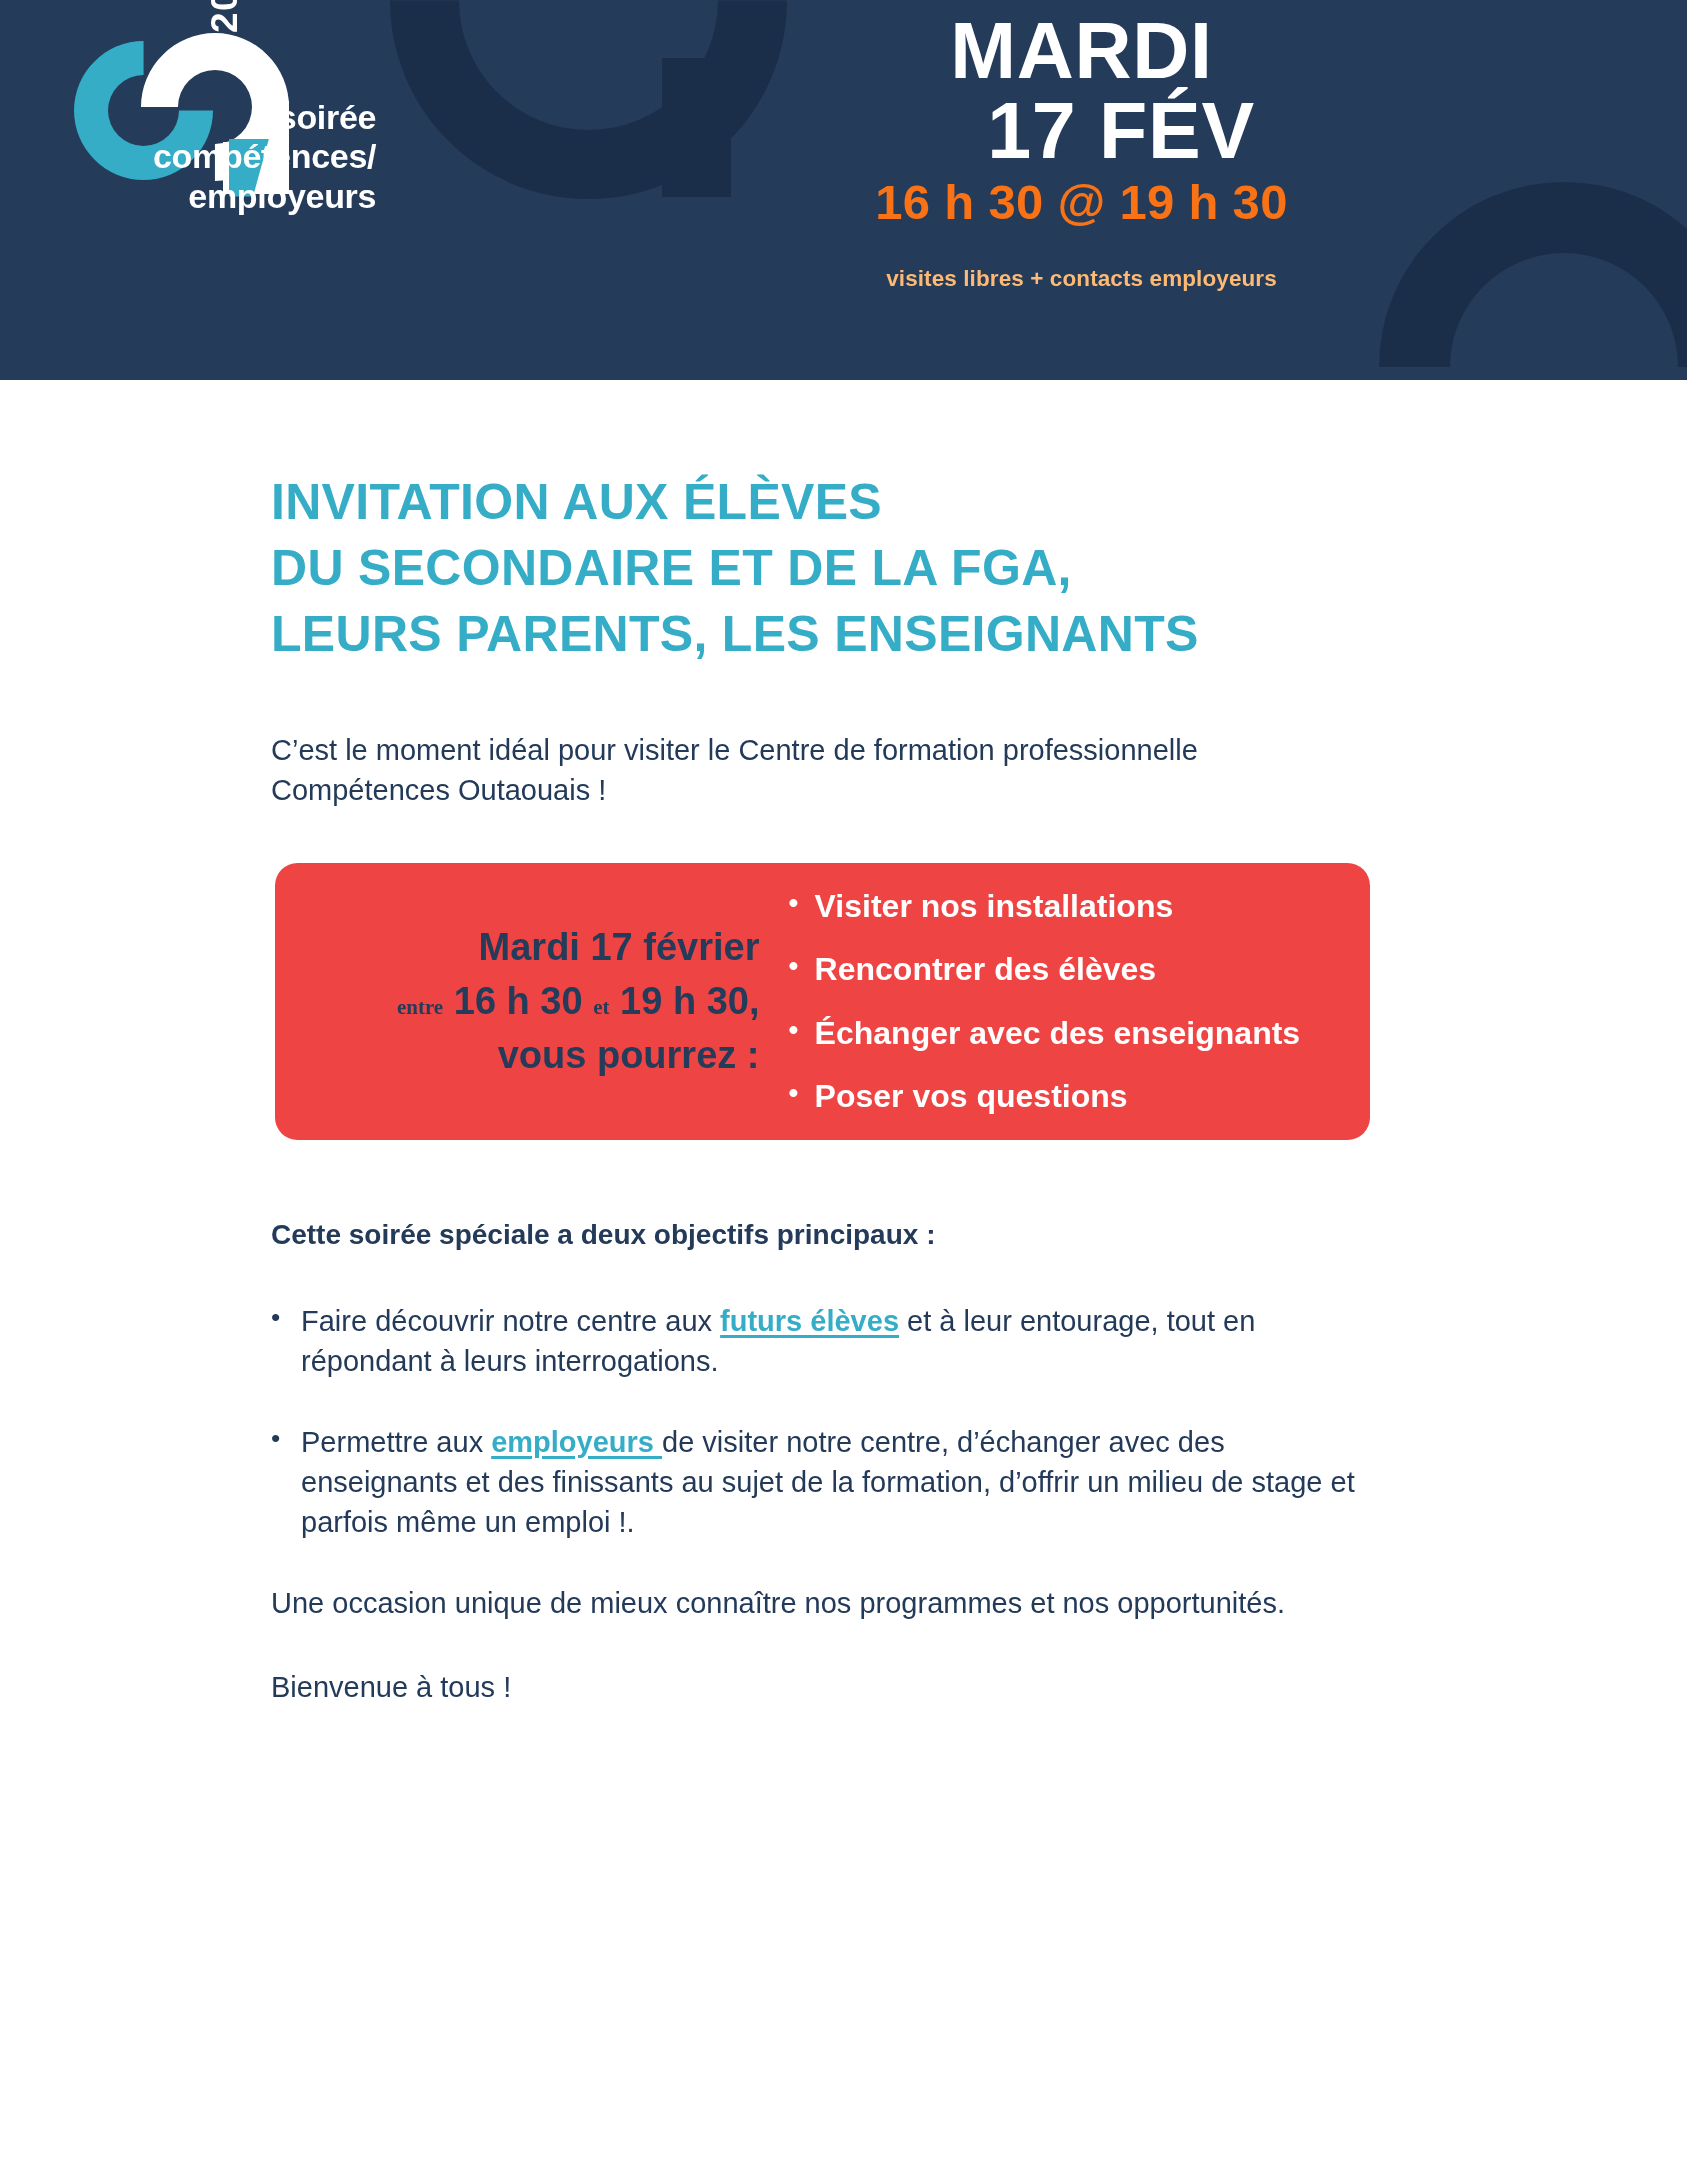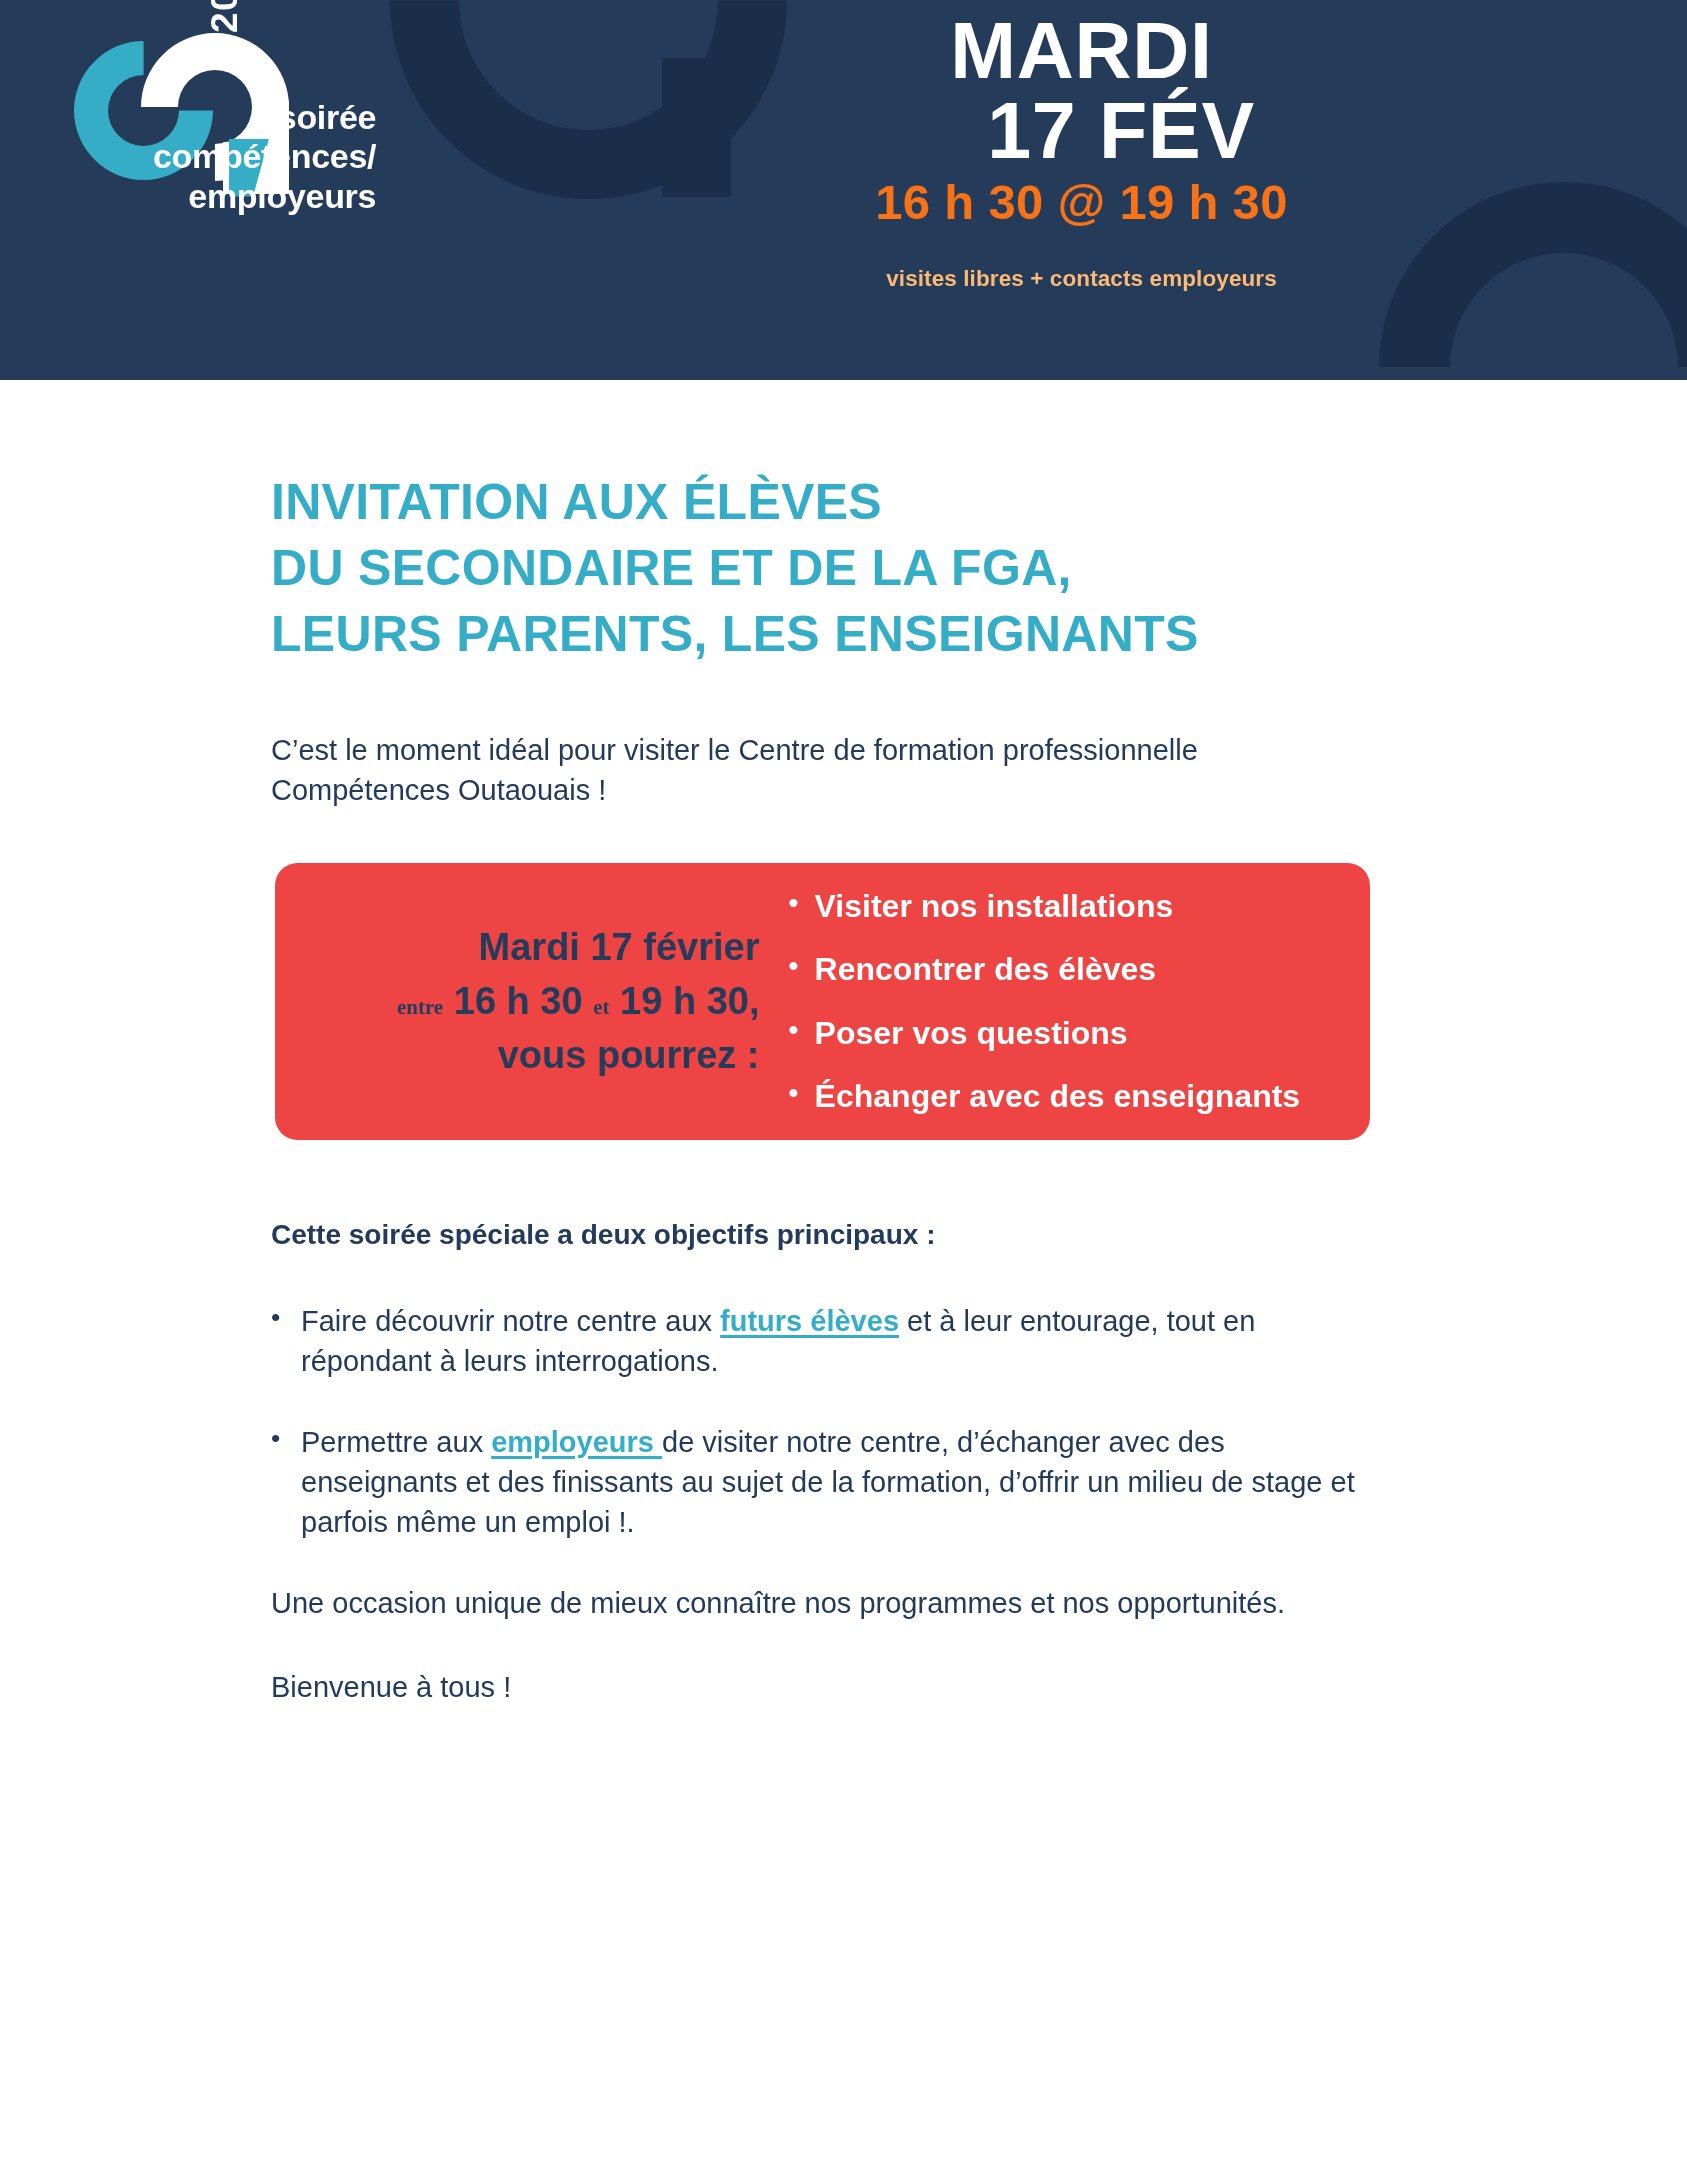--- a/index.html
+++ b/index.html
@@ -287,22 +287,22 @@
         <span class="sm">entre</span>
         <span>16 h 30</span>
         <span class="sm">et</span>
         <span>19 h 30,</span>
       </div>
       <div class="panel-line3">vous pourrez :</div>
     </div>
     <div class="panel-right">
       <div class="panel-item">Visiter nos installations</div>
       <div class="panel-item">Rencontrer des élèves</div>
+      <div class="panel-item">Échanger avec des enseignants</div>
       <div class="panel-item">Poser vos questions</div>
-      <div class="panel-item">Échanger avec des enseignants</div>
     </div>
   </div>
 
   <div class="obj-title">Cette soirée spéciale a deux objectifs principaux :</div>
 
   <div class="bullets">
     <div class="bullet">
       <span>Faire découvrir notre centre aux </span><span class="hl">futurs élèves</span><span> et à leur entourage, tout en répondant à leurs interrogations.</span>
     </div>
     <div class="bullet">

